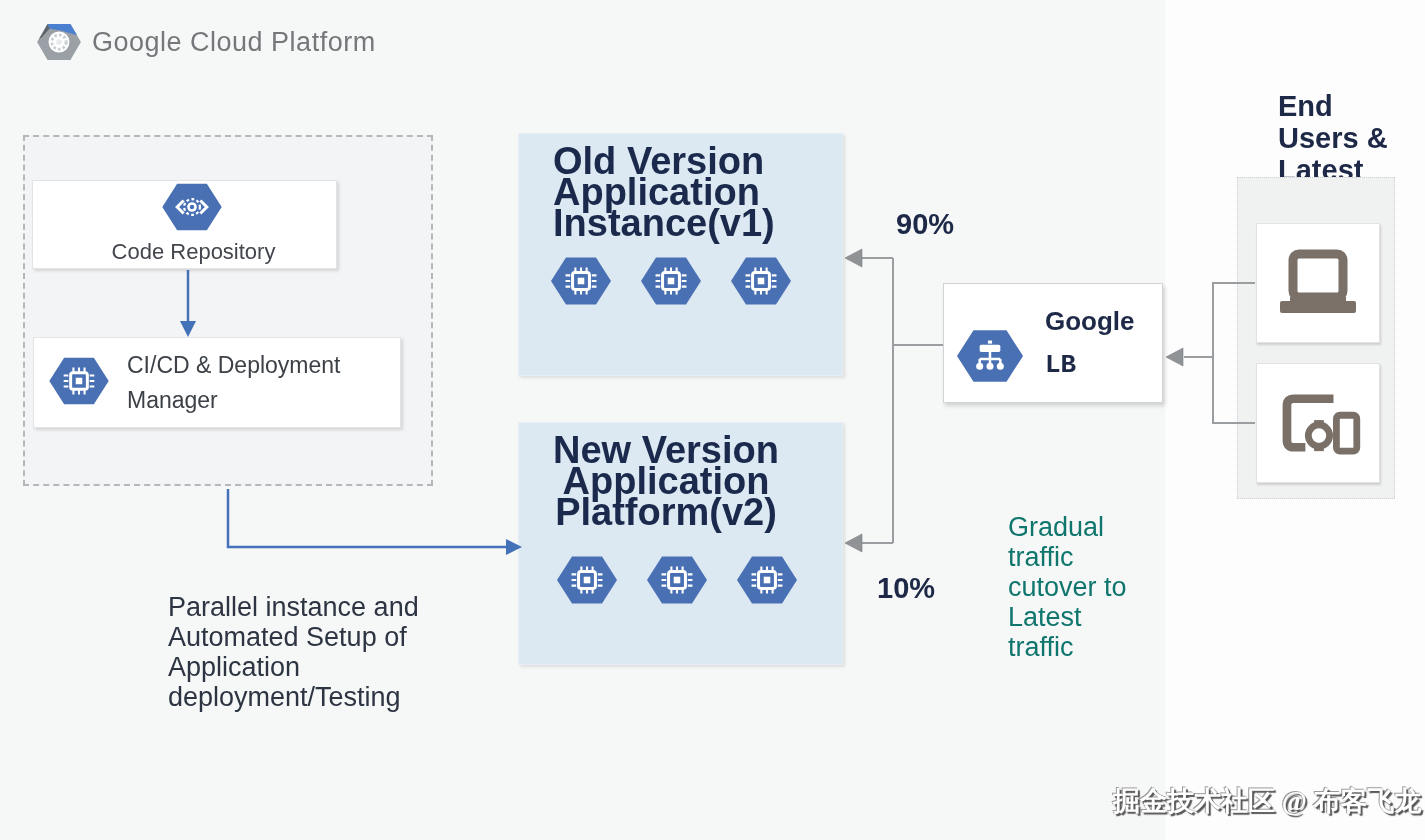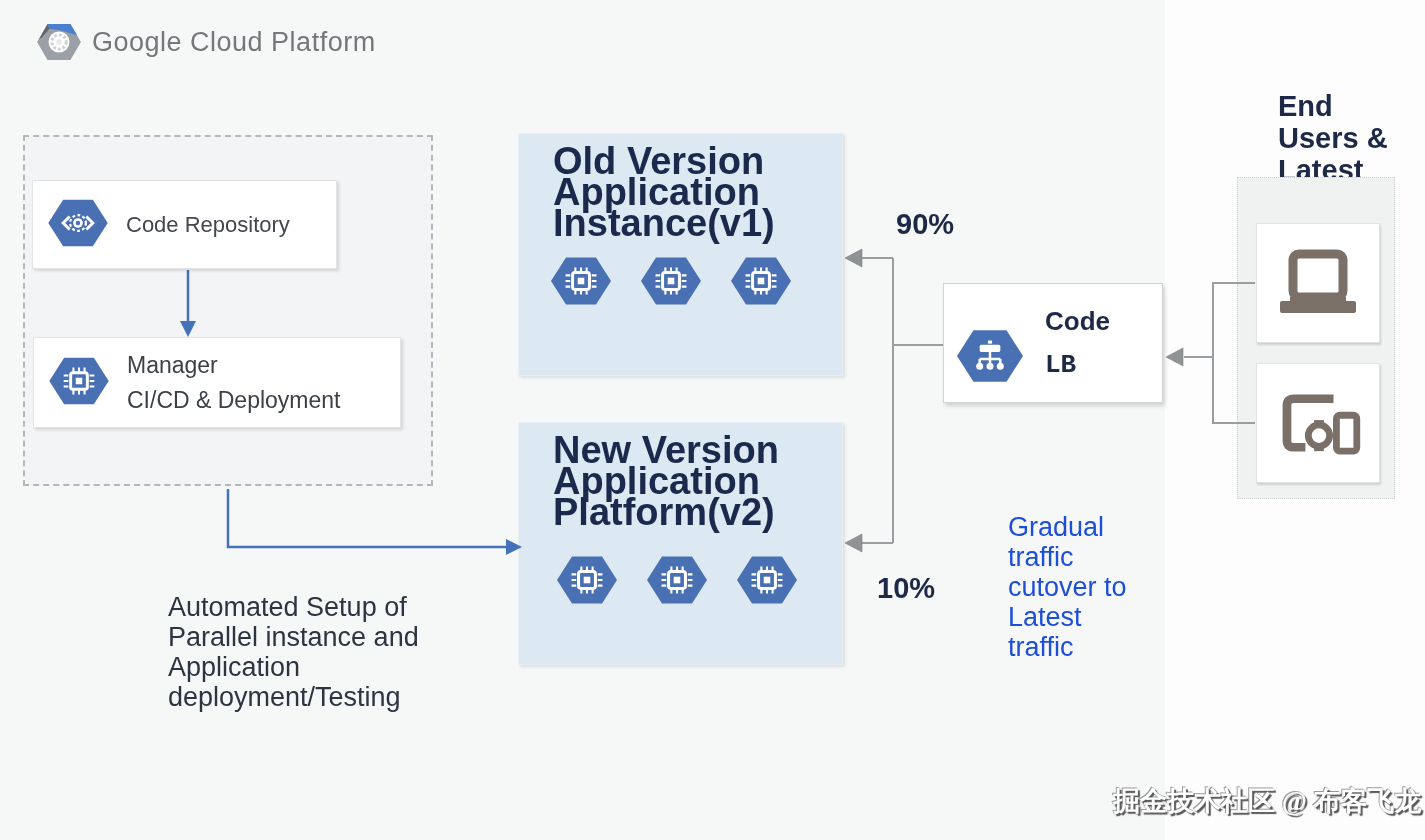--- a/index.html
+++ b/index.html
@@ -9,51 +9,51 @@
 
   
   #gcp-logo{position:absolute;left:36px;top:22px;display:flex;align-items:center;gap:10px;}
   #gcp-logo .logo-text{font-size:27px;color:#75787b;letter-spacing:.5px;}
 
   
   #pipeline-box{position:absolute;left:23px;top:135px;width:410px;height:351px;
     border:2px dashed #b4b8bc;background:#f3f4f5;box-sizing:border-box;}
   .card{position:absolute;background:#fff;border:1px solid #e3e4e6;
     box-shadow:2px 2px 3px rgba(0,0,0,.13);display:flex;align-items:center;box-sizing:border-box;}
-  #repo-card{left:32px;top:180px;width:305px;height:89px;}
+  #repo-card{left:32px;top:180px;width:305px;height:89px;flex-direction:column;}
   #cicd-card{left:33px;top:337px;width:368px;height:91px;}
   .card .hex-wrap{flex:0 0 auto;margin-left:15px;}
   .card .card-text{margin-left:18px;}
   .card-title{font-size:22px;color:#43474d;line-height:30px;}
   .card-subtitle{font-size:22px;color:#a4a9b0;line-height:30px;}
   .cicd-line{font-size:23px;color:#3c4147;line-height:35px;}
 
   
   .instance-box{position:absolute;width:325px;height:243px;background:#dce8f2;
     border:1px solid #e7eef6;box-shadow:2px 2px 3px rgba(0,0,0,.10);box-sizing:border-box;}
   #old-instance-box{left:518px;top:133px;}
-  #new-instance-box{left:518px;top:422px;}
+  #new-instance-box{left:518px;top:422px;text-align:center;}
   .instance-title{position:absolute;left:22px;top:12px;font-size:38px;font-weight:bold;
     color:#1b2a4c;line-height:31px;margin-left:12px;}
   .hex-row{position:absolute;left:32px;top:120px;display:flex;gap:30px;}
   #new-instance-box .hex-row{left:38px;top:130px;}
 
   
   #lb-card{position:absolute;left:943px;top:283px;width:220px;height:120px;background:#fff;
     border:1px solid #d2d3d5;box-shadow:2px 3px 4px rgba(0,0,0,.15);box-sizing:border-box;}
   #lb-card .hex-wrap{position:absolute;left:13px;top:43px;}
   .lb-line{position:absolute;left:101px;font-size:26px;font-weight:bold;color:#1d2947;}
   #lb-line-1{top:22px;} #lb-line-2{top:66px;font-family:Liberation Mono, monospace;}
 
   
   .pct-label{position:absolute;font-size:29px;font-weight:bold;color:#1d2947;}
   #pct-old{left:896px;top:208px;} #pct-new{left:877px;top:572px;}
   .note{position:absolute;color:#2d3442;font-size:27px;line-height:30px;}
   #note-automated{left:168px;top:592px;}
-  #note-gradual{left:1008px;top:512px;color:#1d4ed8;}
+  #note-gradual{left:1008px;top:512px;color:#0f766e;}
 
   
   #end-users-title{position:absolute;left:1252px;top:90px;font-size:29px;font-weight:bold;
     color:#1d2947;line-height:32px;margin-left:26px;}
   #end-users-panel{position:absolute;left:1237px;top:177px;width:158px;height:322px;
     background:#f0f1f1;border:1px dotted #cdd0d2;box-sizing:border-box;}
   .device-card{position:absolute;left:18px;width:124px;height:120px;background:#fff;
     border:1px solid #e2e2e2;box-shadow:1px 2px 2px rgba(0,0,0,.14);
     display:flex;align-items:center;justify-content:center;box-sizing:border-box;}
   #laptop-card{top:45px;} #devices-card{top:185px;}
@@ -145,22 +145,22 @@
     </span>
   </div>
 
   <div class="card" id="cicd-card">
     <span class="hex-wrap">
       <svg width="60" height="52">
           <use href="#hex-chip"></use>
         </svg>
     </span>
     <span class="card-text">
+      <div class="cicd-line">CI/CD &amp; Deployment</div>
       <div class="cicd-line">Manager</div>
-      <div class="cicd-line">CI/CD &amp; Deployment</div>
     </span>
   </div>
 
   <div class="instance-box" id="old-instance-box">
     <div class="instance-title">
       <div>Old Version</div>
       <div>Application</div>
       <div>Instance(v1)</div>
     </div>
     <div class="hex-row">
@@ -194,30 +194,30 @@
         </svg>
     </div>
   </div>
 
   <div id="lb-card">
     <span class="hex-wrap">
       <svg width="66" height="58">
           <use href="#hex-lb"></use>
         </svg>
     </span>
-    <div class="lb-line" id="lb-line-1">Code</div>
+    <div class="lb-line" id="lb-line-1">Google</div>
     <div class="lb-line" id="lb-line-2">LB</div>
   </div>
 
   <div class="pct-label" id="pct-old">90%</div>
   <div class="pct-label" id="pct-new">10%</div>
 
   <div class="note" id="note-automated">
+    <div>Parallel instance and</div>
     <div>Automated Setup of</div>
-    <div>Parallel instance and</div>
     <div>Application</div>
     <div>deployment/Testing</div>
   </div>
   <div class="note" id="note-gradual">
     <div>Gradual</div>
     <div>traffic</div>
     <div>cutover to</div>
     <div>Latest</div>
     <div>traffic</div>
   </div>

